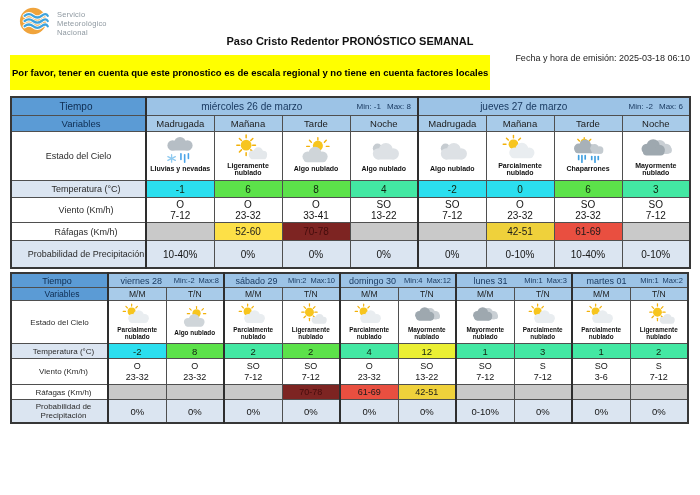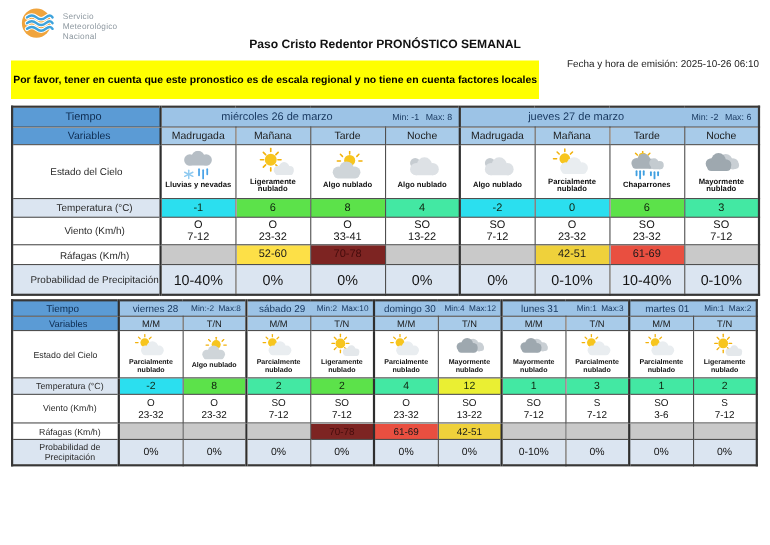--- a/index.html
+++ b/index.html
@@ -45,21 +45,21 @@
   .t1 .dn{font-size:10px;} .t1 .mm{font-size:8px;padding-right:6px;}
   .t1 .corner{font-size:10px;}
   .t1 .r-period th{height:15px;font-size:9.5px;}
   .t1 .rowlabel{font-size:9px;padding-left:15px;}
   .t1 .r-sky td{height:48px;}
   .t1 .wicon svg{width:44px;height:28px;}
   .t1 .skylabel{font-size:7px;line-height:7.5px;padding-bottom:2px;}
   .t1 .r-temp td{height:16px;font-size:10px;}
   .t1 .r-wind td{height:24px;font-size:10px;line-height:11px;}
   .t1 .r-gust td{height:17px;font-size:10px;}
-  .t1 .r-prob td{height:26px;font-size:13px;}
+  .t1 .r-prob td{height:26px;font-size:10px;}
 
   
   .t2 .r-day th{height:13px;}
   .t2 .dn{font-size:9px;} .t2 .mm{font-size:7.5px;padding-right:4px;}
   .t2 .corner{font-size:9px;}
   .t2 .r-period th{height:12px;font-size:8.5px;}
   .t2 .rowlabel{font-size:8px;padding-left:8px;}
   .t2 .r-sky td{height:42px;}
   .t2 .wicon svg{width:38px;height:23px;}
   .t2 .skylabel{font-size:6.4px;line-height:7px;padding-bottom:2px;}
@@ -88,21 +88,21 @@
     </svg>
   </span>
   <span class="logo-text">
     <span>Servicio</span><br>
     <span>Meteorológico</span><br>
     <span>Nacional</span>
   </span>
 </div>
 
 <div class="title">Paso Cristo Redentor PRONÓSTICO SEMANAL</div>
-<div class="emission">Fecha y hora de emisión: 2025-10-26 06:10</div>
+<div class="emission">Fecha y hora de emisión: 2025-03-18 06:10</div>
 <div class="warning"><mark>Por favor, tener en cuenta que este pronostico es de escala regional y no tiene en cuenta factores locales</mark></div>
 
 <div id="table1">
     <table class="forecast t1">
       <colgroup>
         <col style="width:135px">
         <col style="width:68px">
         <col style="width:68px">
         <col style="width:68px">
         <col style="width:68px">

